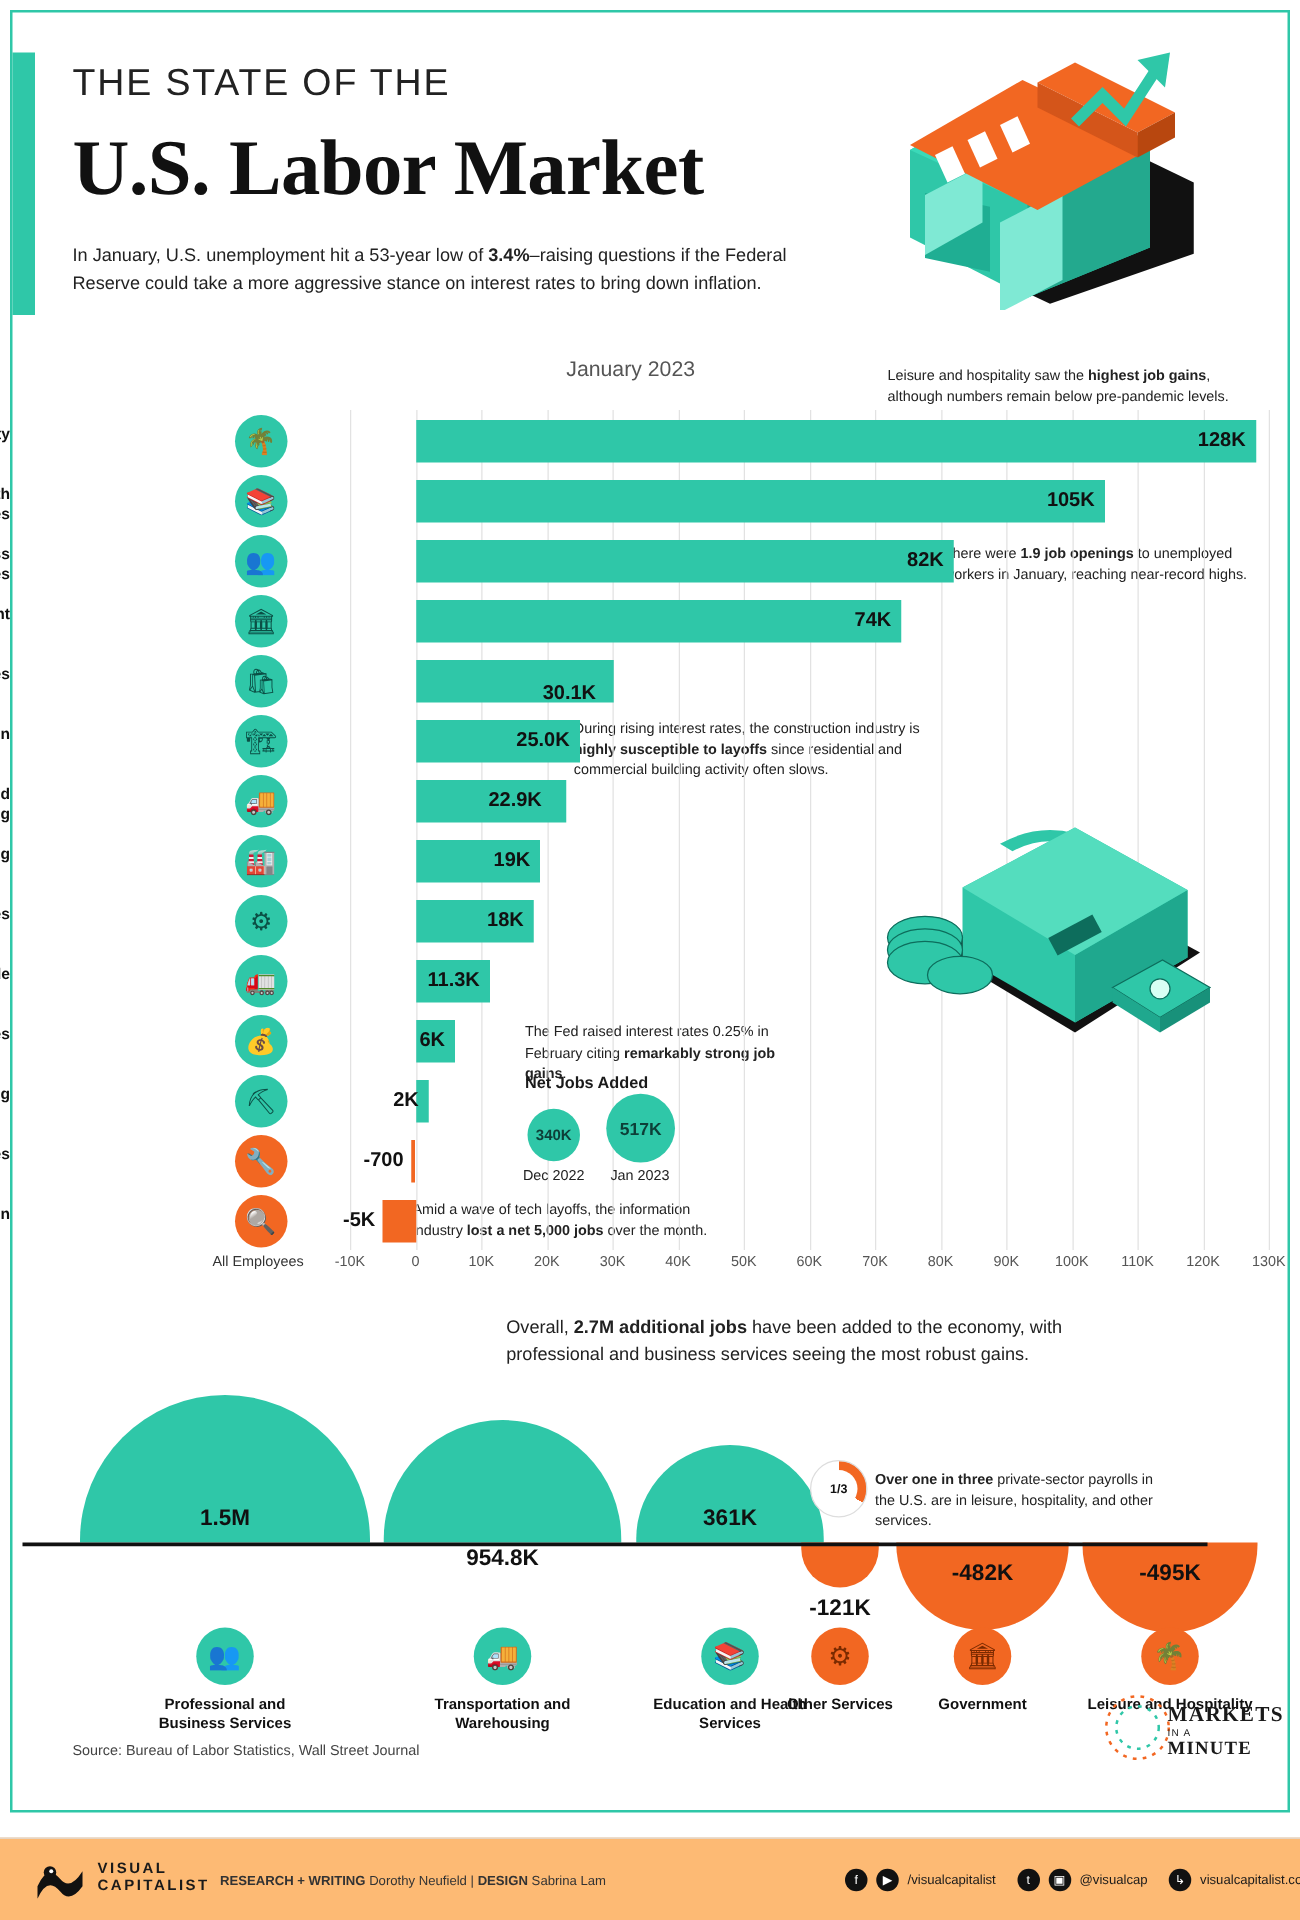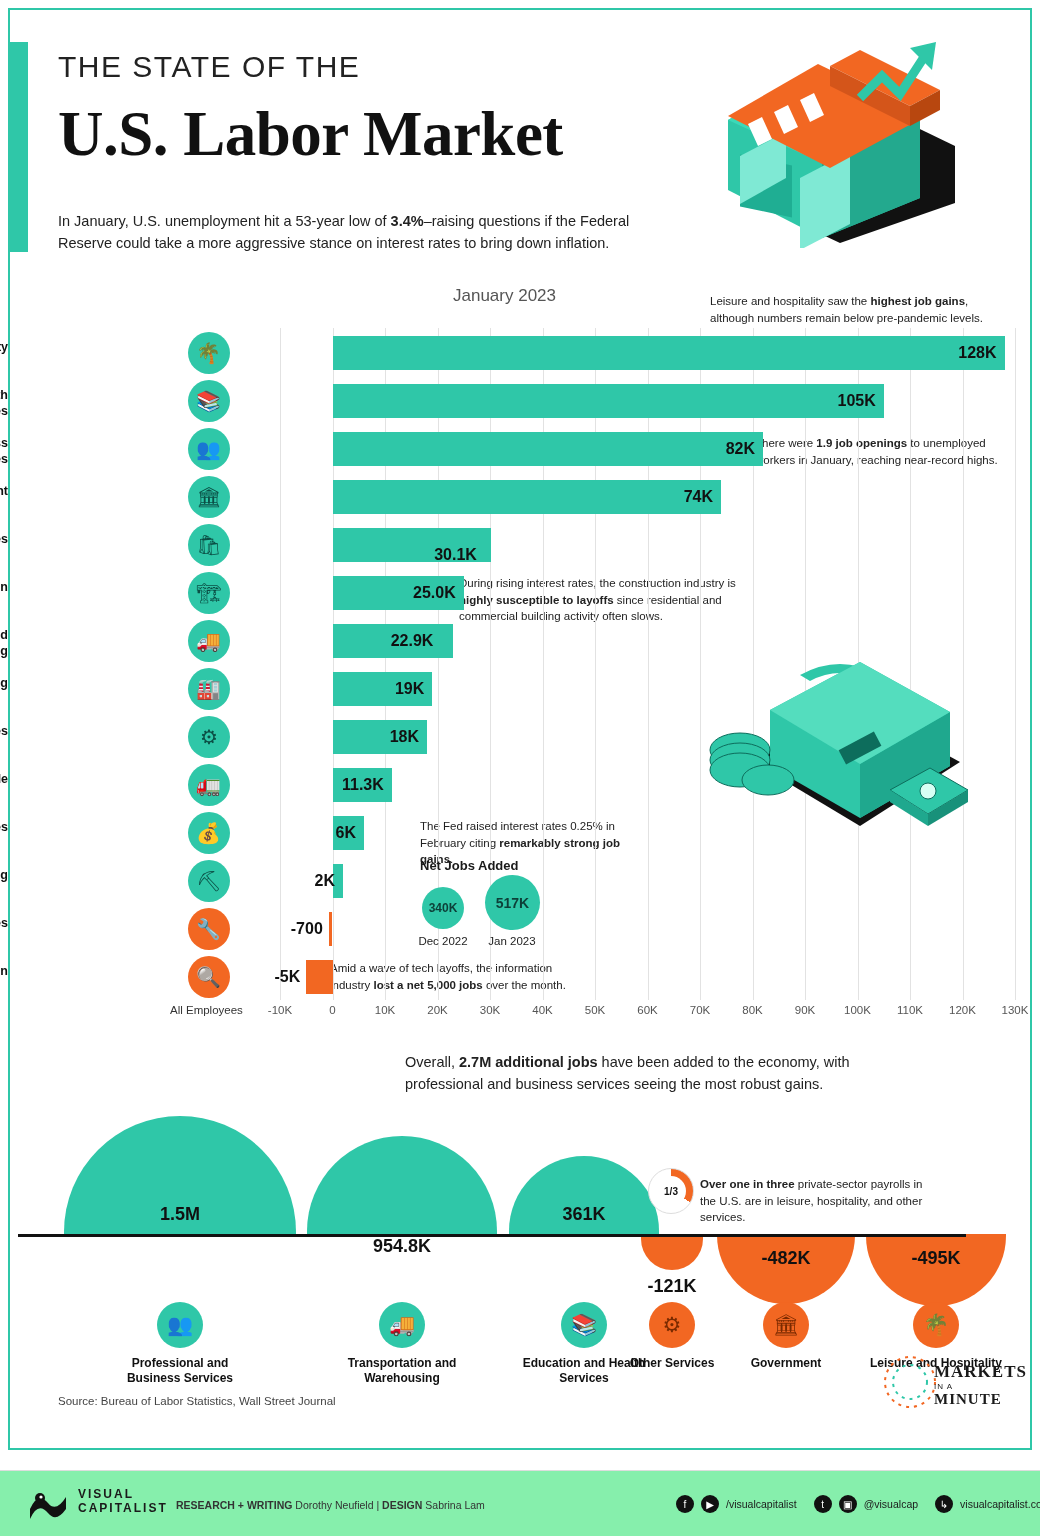--- a/index.html
+++ b/index.html
@@ -30,21 +30,21 @@
     font-family: "Liberation Sans", sans-serif;
   }
   .title {
     position: absolute; left: 48px; top: 88px;
     font-family: "Liberation Serif", serif;
     font-size: 63px; font-weight: 700; color: #111;
     letter-spacing: -0.5px;
   }
   .subhead {
     position: absolute; left: 48px; top: 185px;
-    width: 620px; font-size: 14.5px; line-height: 1.5; color: #222; margin-top: 16px;
+    width: 620px; font-size: 14.5px; line-height: 1.5; color: #222;
   }
   .subhead b { font-weight: 700; }
 
   
   .store { position: absolute; left: 700px; top: 18px; width: 300px; height: 220px; }
 
   
   .sec1-title {
     position: absolute; left: 48px; top: 268px;
     font-size: 25px; font-weight: 700; color: #111;
@@ -184,21 +184,21 @@
     position: absolute; left: 872px; top: 1340px; width: 120px; height: 66px;
     text-align: center;
   }
   .miam .l1 { font-size: 17px; font-weight: 700; letter-spacing: 1px; font-family:"Liberation Serif",serif;}
   .miam .l2 { font-size: 15px; font-weight: 700; letter-spacing: 1px; font-family:"Liberation Serif",serif;}
   .miam .ina { font-size: 8px; letter-spacing: 1px; }
 
   
   .footer {
     position: absolute; left: 0; top: 1470px; width: 1040px; height: 66px;
-    background: #86efac; border-top: 1px solid #ddd;
+    background: #fdba74; border-top: 1px solid #ddd;
   }
   .vc-logo { position: absolute; left: 26px; top: 14px; display: flex; align-items: center; gap: 8px; }
   .vc-text { font-size: 12px; line-height: 1.15; letter-spacing: 2px; font-weight: 700;}
   .credits { position: absolute; left: 176px; top: 28px; font-size: 10.5px; color: #333; }
   .credits b { font-weight: 700; }
   .social { position: absolute; left: 676px; top: 24px; display: flex; align-items: center; gap: 7px; font-size: 10.5px; }
   .sicon {
     width: 18px; height: 18px; border-radius: 50%; background: #111; color: #fff;
     display: flex; align-items: center; justify-content: center; font-size: 10px;
   }

